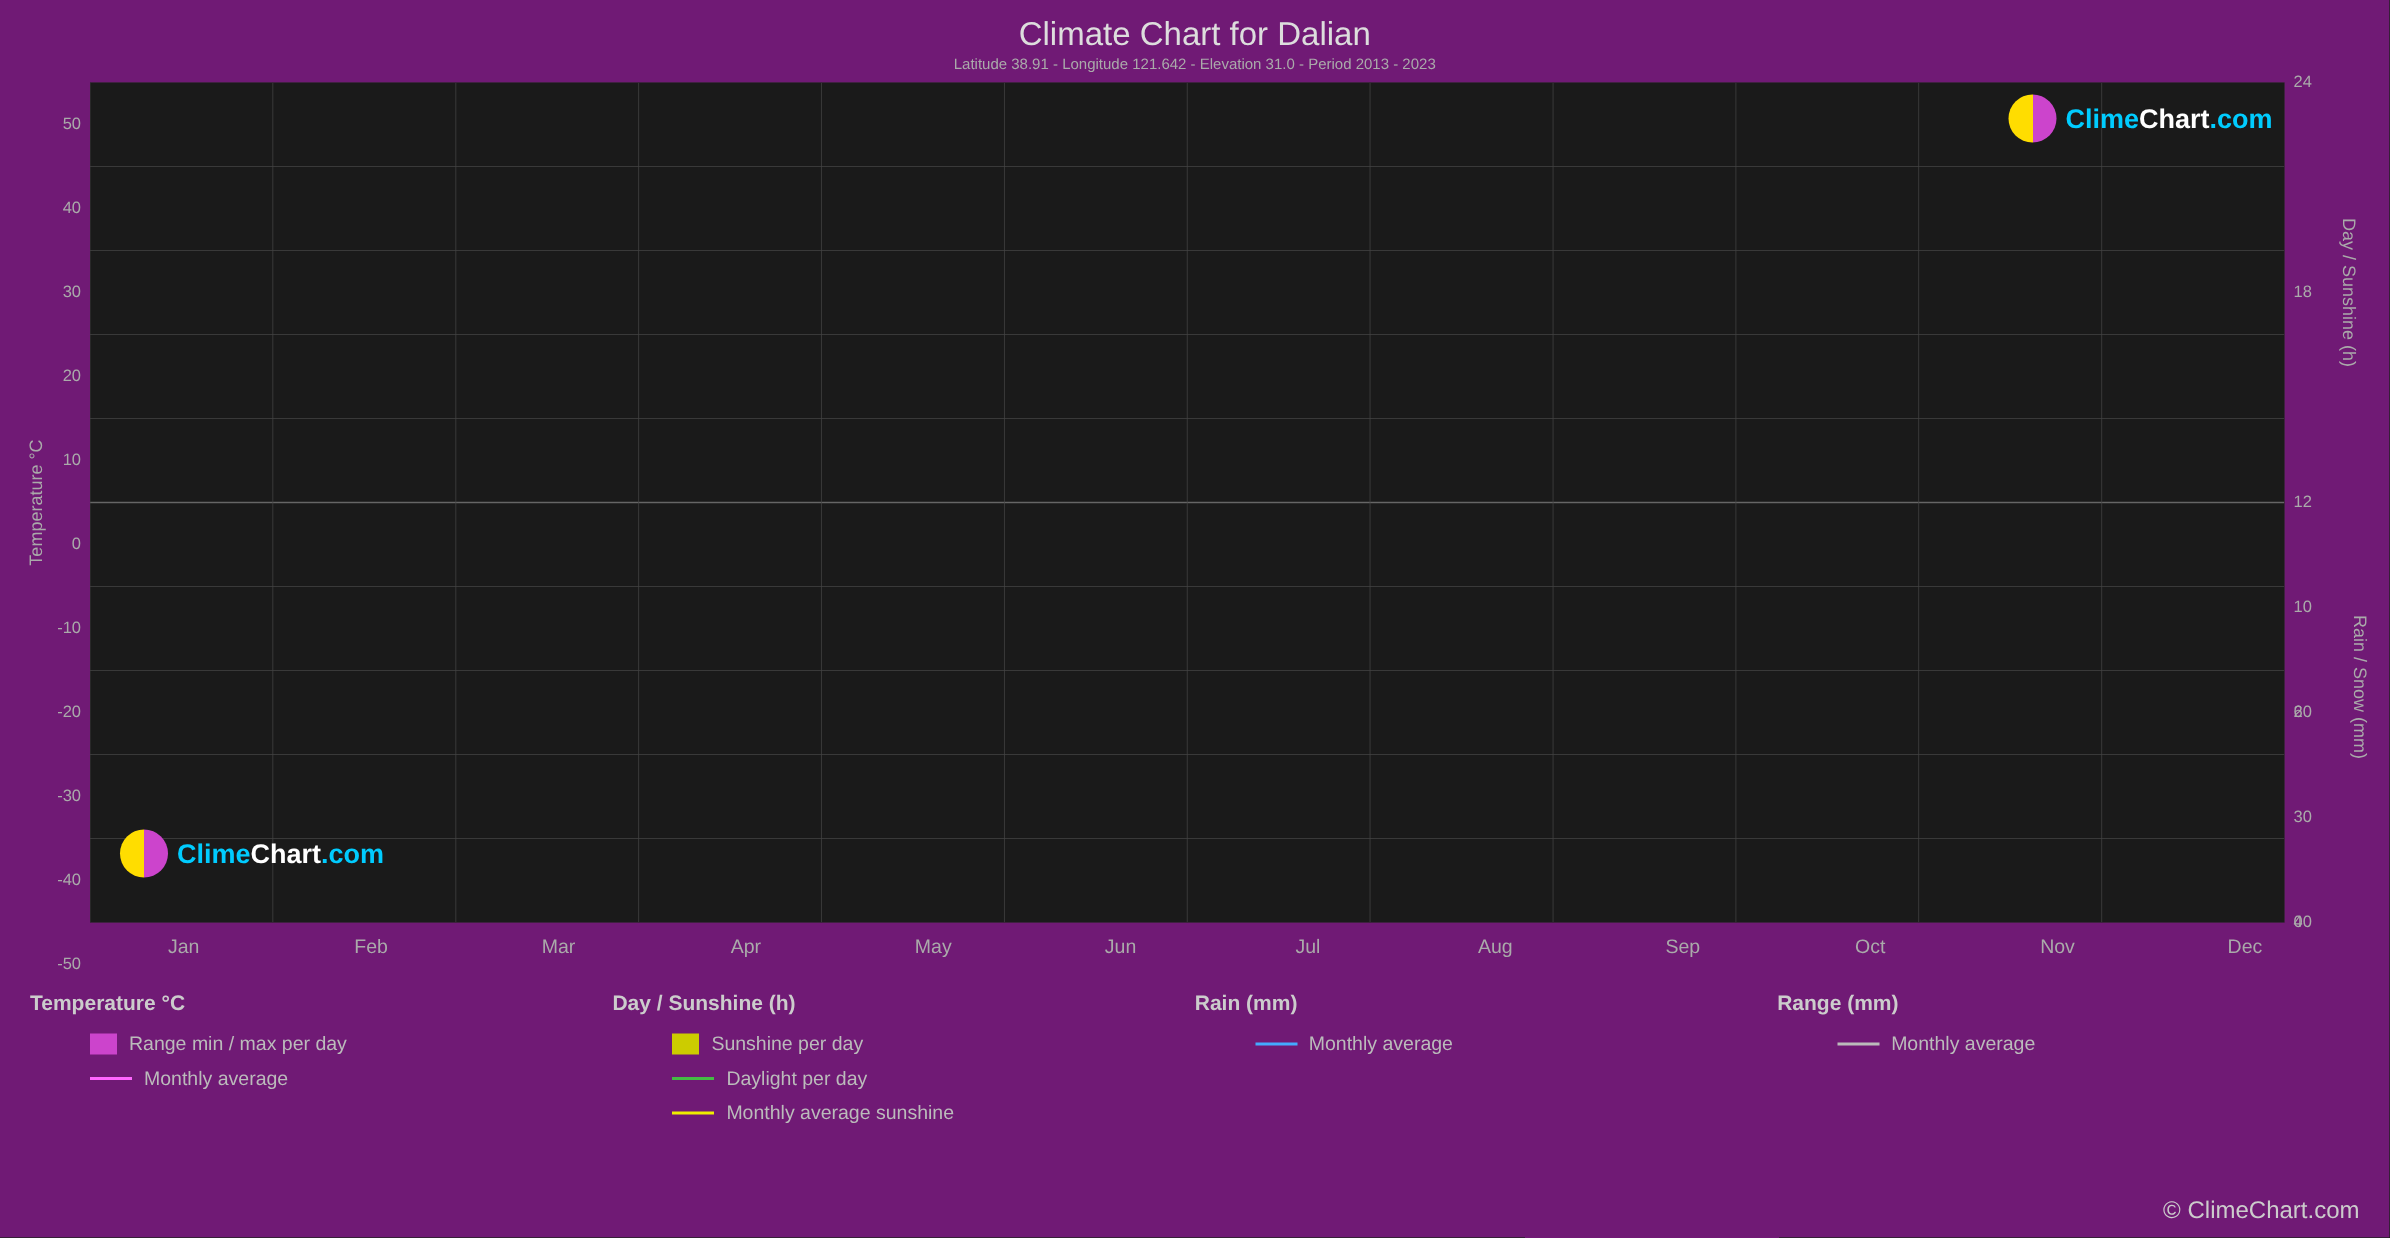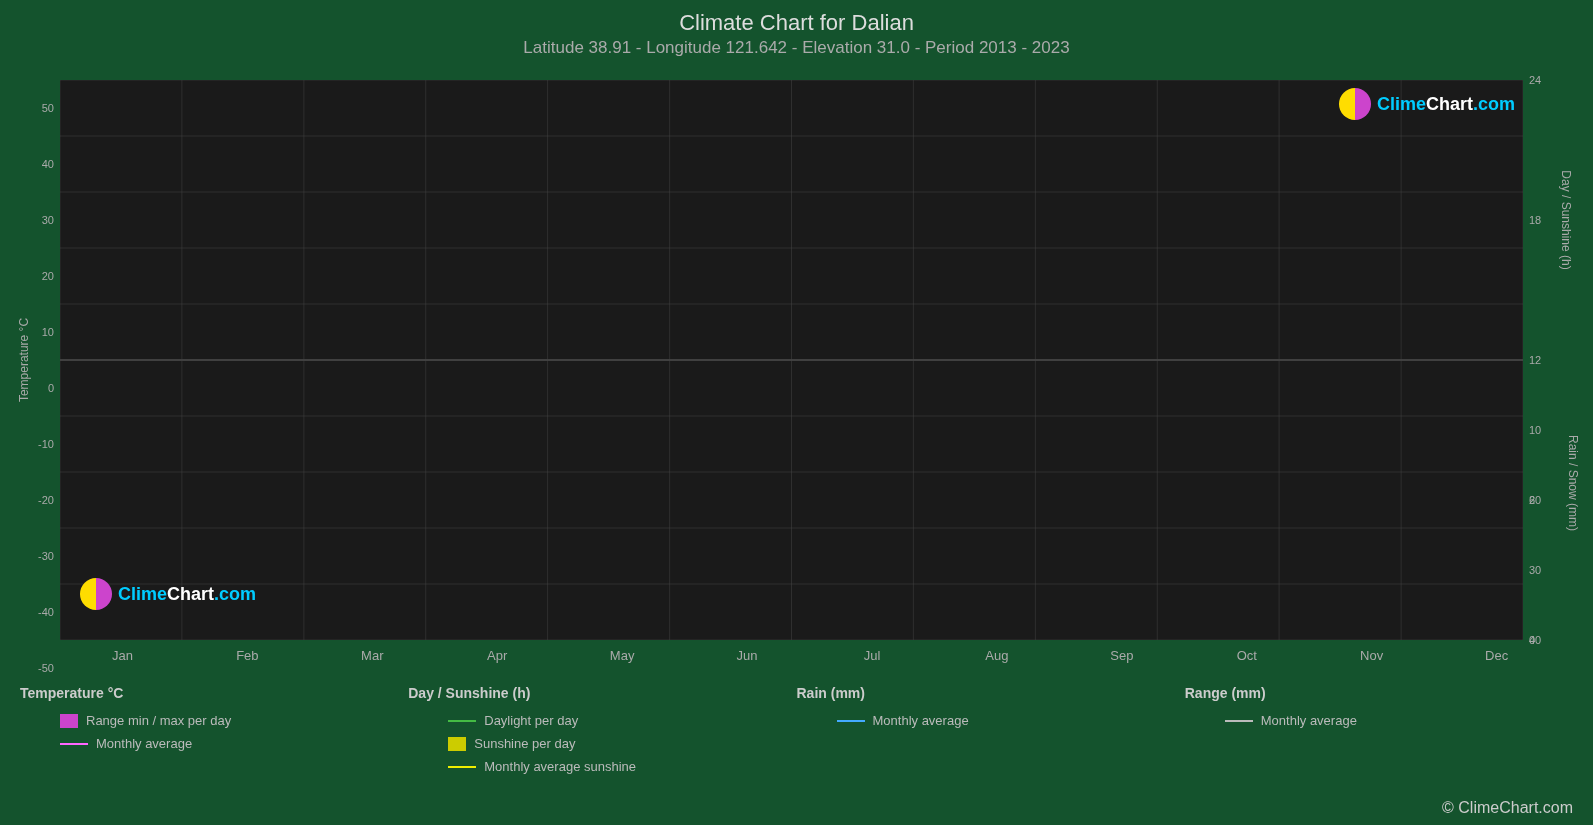--- a/index.html
+++ b/index.html
@@ -8,38 +8,38 @@
       font-family: Arial, sans-serif;
       width: 1593px;
       height: 825px;
       overflow: hidden;
       color: #ccc;
     }
 
     .chart-container {
       width: 1593px;
       height: 825px;
-      background: #14532d;
+      background: #701a75;
       display: flex;
       flex-direction: column;
       align-items: center;
       padding: 10px 0 0 0;
     }
 
     .chart-title {
       color: #ddd;
       font-size: 22px;
       font-weight: normal;
       margin-bottom: 2px;
     }
 
     .chart-subtitle {
       color: #aaa;
-      font-size: 17px;
-      margin-bottom: 22px;
+      font-size: 10px;
+      margin-bottom: 6px;
     }
 
     .chart-area-wrapper {
       display: flex;
       flex-direction: row;
       align-items: stretch;
       width: 100%;
       height: 560px;
       position: relative;
     }
@@ -448,28 +448,28 @@
       </div>
       <div class="legend-item">
         <span class="legend-line" style="background:#ff66ff;height:2px;"></span>
         <span>Monthly average</span>
       </div>
     </div>
 
     <div class="legend-column">
       <div class="legend-title">Day / Sunshine (h)</div>
       <div class="legend-item">
+        <span class="legend-swatch" style="background:#cccc00;"></span>
+        <span>Sunshine per day</span>
+      </div>
+      <div class="legend-item">
         <span class="legend-line" style="background:#44bb44;height:2px;"></span>
         <span>Daylight per day</span>
       </div>
       <div class="legend-item">
-        <span class="legend-swatch" style="background:#cccc00;"></span>
-        <span>Sunshine per day</span>
-      </div>
-      <div class="legend-item">
         <span class="legend-line" style="background:#eeee00;height:2px;"></span>
         <span>Monthly average sunshine</span>
       </div>
     </div>
 
     <div class="legend-column">
       <div class="legend-title">Rain (mm)</div>
       <div class="legend-item">
         <span class="legend-line" style="background:#44aaff;height:2px;"></span>
         <span>Monthly average</span>

